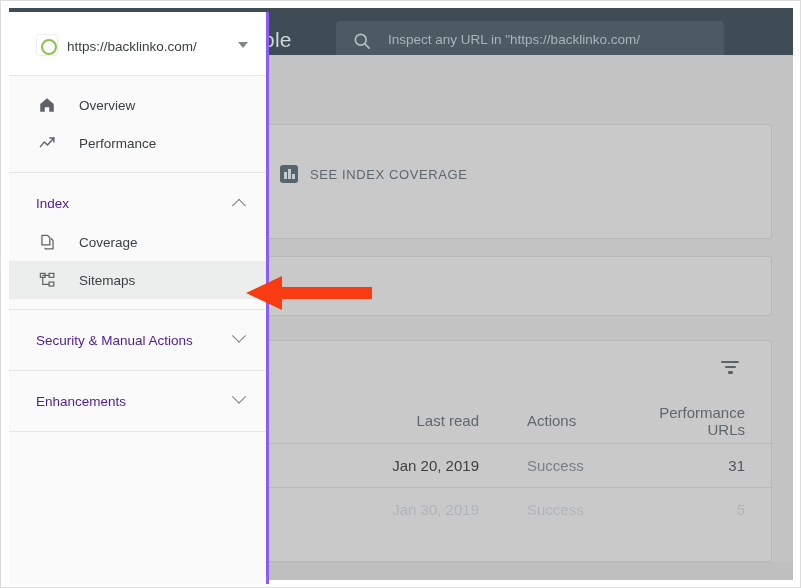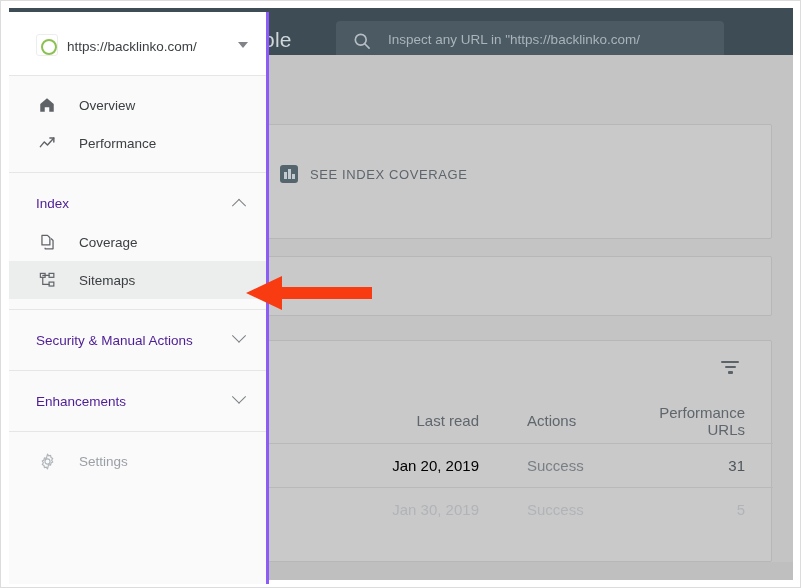--- a/index.html
+++ b/index.html
@@ -169,21 +169,21 @@
     height: 44px;
     vertical-align: middle;
   }
   table.sitemap-table th { color: #5f666c; }
   .col-url    { width: 370px; }
   .col-last   { width: 130px; padding-right: 40px !important; }
   .col-status { width: 130px; text-align: left !important; padding-left: 8px !important; }
   .col-disc   { width: 124px; padding-right: 28px !important; }
 
   table.sitemap-table tbody tr { border-top: 1px solid #b9b9b9; }
-  .cell-date   { color: #000000; }
+  .cell-date   { color: #404040; }
   .cell-status { color: #787f85; }
   .cell-num    { color: #4e555b; }
   tr.row-faded .cell-date,
   tr.row-faded .cell-status,
   tr.row-faded .cell-num { color: #b0b4b8; }
 
   
   .sidebar {
     position: absolute;
     left: 9px; top: 12px;
@@ -438,29 +438,20 @@
 
     <div class="nav-group">
       <div class="section-head">
         <span class="sh-label">Enhancements</span>
         <span class="sh-chev down"></span>
       </div>
     </div>
 
     <div class="nav-group">
 
-      <div class="nav-item muted">
-        <span class="n-ico">
-          <svg viewBox="0 0 24 24" width="19" height="19" fill="none" stroke="currentColor" stroke-width="1.5">
-            <circle cx="12" cy="12" r="3.2"></circle>
-            <path d="M12 2.6l1.4 2.2 2.5-.5.5 2.5 2.2 1.4-1.4 2.2 1.4 2.2-2.2 1.4-.5 2.5-2.5-.5L12 21.4l-1.4-2.2-2.5.5-.5-2.5-2.2-1.4L6.8 13.6 5.4 11.4l2.2-1.4.5-2.5 2.5.5z" stroke-linejoin="round"></path>
-          </svg>
-        </span>
-        <span class="n-label">Settings</span>
-      </div>
     </div>
 
   </div>
 
   <div class="arrow-annot">
     <svg viewBox="0 0 126 34" width="126" height="34">
       <polygon points="0,17 36,0 36,11 126,11 126,23 36,23 36,34" fill="#f83b11"></polygon>
     </svg>
   </div>
 

